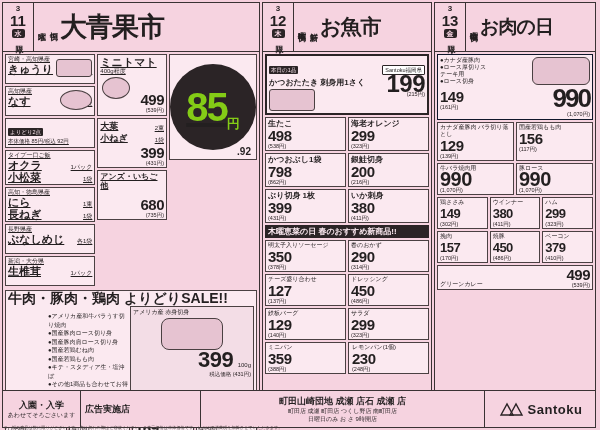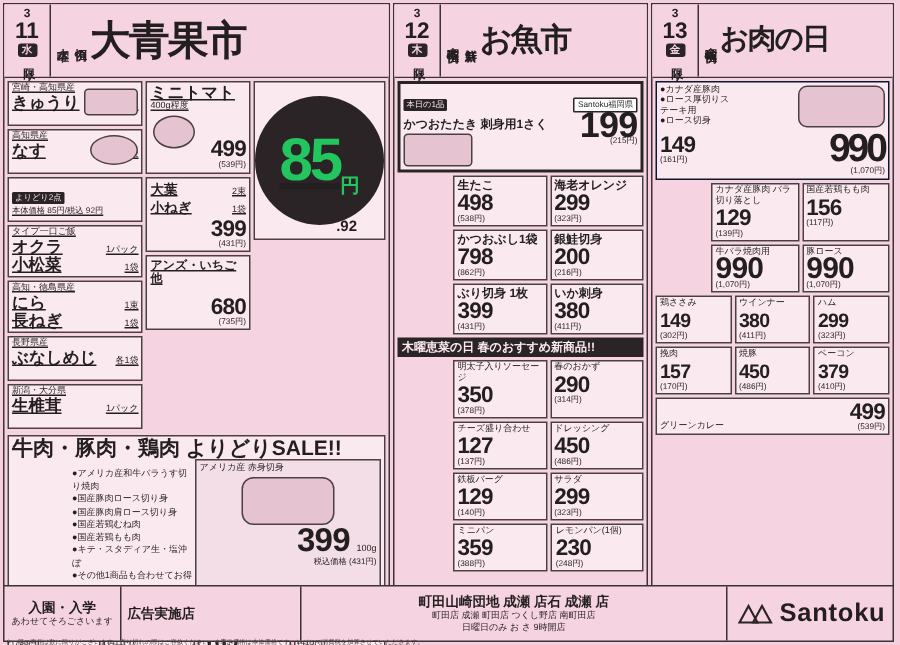--- a/index.html
+++ b/index.html
@@ -50,59 +50,59 @@
   .c1top{display:flex;gap:2px;padding:2px;text-decoration:underline;}
   .c1left{width:96px;display:flex;flex-direction:column;gap:2px;}
   .c1mid{width:74px;display:flex;flex-direction:column;gap:2px;}
   .c1right{flex:1;display:flex;flex-direction:column;gap:2px;}
   .veg{border:1px solid #4a4042;background:#fbe9f0;padding:1px 2px;position:relative;min-height:26px;}
   .vegname{font-size:11px;font-weight:bold;line-height:12px;}
   .vsmall{font-size:6px;line-height:7px;}
 
   .bigdeal{border:1px solid #4a4042;background:#fbe9f0;height:104px;position:relative;
            display:flex;align-items:center;justify-content:center;}
-  .circle85{width:86px;height:86px;border-radius:50%;background:#2b2426;color:#22c55e;
+  .circle85{width:86px;height:86px;border-radius:50%;background:#2b2426;color:#84cc16;
             display:flex;align-items:center;justify-content:center;flex-direction:row;}
   .n85{font-size:40px;font-weight:bold;line-height:38px;letter-spacing:-2px;}
   .y85{font-size:13px;font-weight:bold;writing-mode:vertical-rl;line-height:13px;}
 
   .meatsale{border:1px solid #4a4042;background:#fbe9f0;margin:2px;padding:2px;}
   .mstitle{font-size:14px;font-weight:bold;line-height:11px;}
   .msrow{display:flex;gap:2px;margin-top:2px;}
   .mslist{width:80px;font-size:6px;line-height:8.5px;}
   .mslist li{margin:0;padding:0;list-style:none;}
   .msbig{flex:1;border:1px solid #4a4042;background:#f3dde6;position:relative;padding:2px;}
 
   .c1bottom{display:flex;gap:2px;margin:2px;}
   .cell{border:1px solid #4a4042;background:#fbe9f0;padding:1px 2px;flex:1;}
 
   
   .c2body{padding:2px;display:flex;flex-direction:column;gap:2px;}
   .todaybox{border:2px solid #2b2426;background:#fbe9f0;padding:2px;display:flex;gap:2px;}
   .sectitle{background:#2b2426;color:#fbe9f0;font-size:8px;font-weight:bold;
             padding:1px 3px;line-height:11px;}
-  .grid2{display:grid;grid-template-columns:1fr 1fr;gap:2px;margin-left:37px;}
+  .grid2{display:grid;grid-template-columns:1fr 1fr;gap:2px;}
   .grid3{display:grid;grid-template-columns:1fr 1fr 1fr;gap:2px;}
 
   
   .c3body{padding:2px;display:flex;flex-direction:column;gap:2px;}
   .bigmeat{border:1px solid #0f172a;background:#fbe9f0;padding:2px;display:flex;}
   .p990{font-size:26px;font-weight:bold;line-height:26px;letter-spacing:-2px;}
 
   
   .footer{position:absolute;left:2px;bottom:2px;width:594px;height:38px;
           border:1px solid #3a3234;background:#f6d3e0;box-sizing:border-box;display:flex;}
   .fcell{border-right:1px solid #3a3234;padding:2px 4px;box-sizing:border-box;}
   .f1{width:78px;display:flex;align-items:center;justify-content:center;}
   .f2{width:120px;display:flex;flex-direction:column;justify-content:center;}
   .f3{flex:1;display:flex;flex-direction:column;justify-content:center;align-items:center;}
   .f4{width:110px;border-right:none;display:flex;align-items:center;justify-content:center;gap:4px;}
   .fs{font-size:6px;line-height:8px;}
   .fbig{font-size:9px;font-weight:bold;line-height:11px;}
-  .logo{font-size:17px;font-weight:bold;letter-spacing:.5px;}
+  .logo{font-size:13px;font-weight:bold;letter-spacing:.5px;}
   .disc{position:absolute;left:4px;bottom:0px;font-size:4.2px;line-height:5px;color:#4a4042;}
 
   .ill{background:#e6c3d1;border:1px solid #4a4042;border-radius:3px;}
   .ell{border-radius:50%;}
   .rowline{display:flex;justify-content:space-between;align-items:flex-end;}
 </style>
 </head>
 <body>
 
 <div class="page">
@@ -216,21 +216,21 @@
           </div>
         </div>
       </div>
 
       <div class="c1right">
         <div class="bigdeal">
           <div class="circle85">
             <span class="n85">85</span>
             <span class="y85">円</span>
           </div>
-          <div style="position:absolute;right:18px;bottom:2px;font-size:10px;font-weight:bold;">.92</div>
+          <div style="position:absolute;right:5px;bottom:2px;font-size:10px;font-weight:bold;">.92</div>
         </div>
       </div>
     </div>
 
     <div class="meatsale">
       <div class="mstitle">牛肉・豚肉・鶏肉 よりどりSALE!!</div>
       <div class="msrow">
         <ul class="mslist">
           <li>●アメリカ産和牛バラうす切り焼肉</li>
           <li>●国産豚肉ロース切り身</li>

